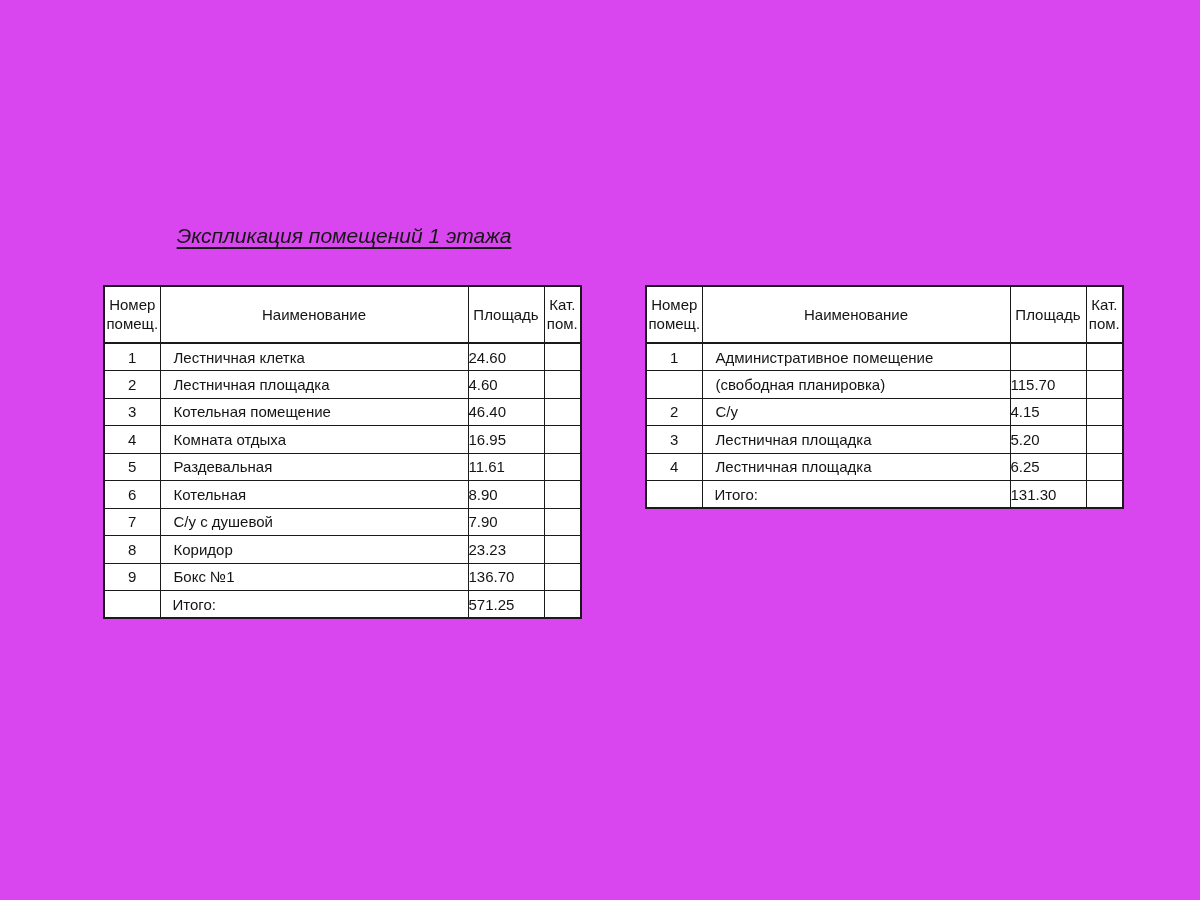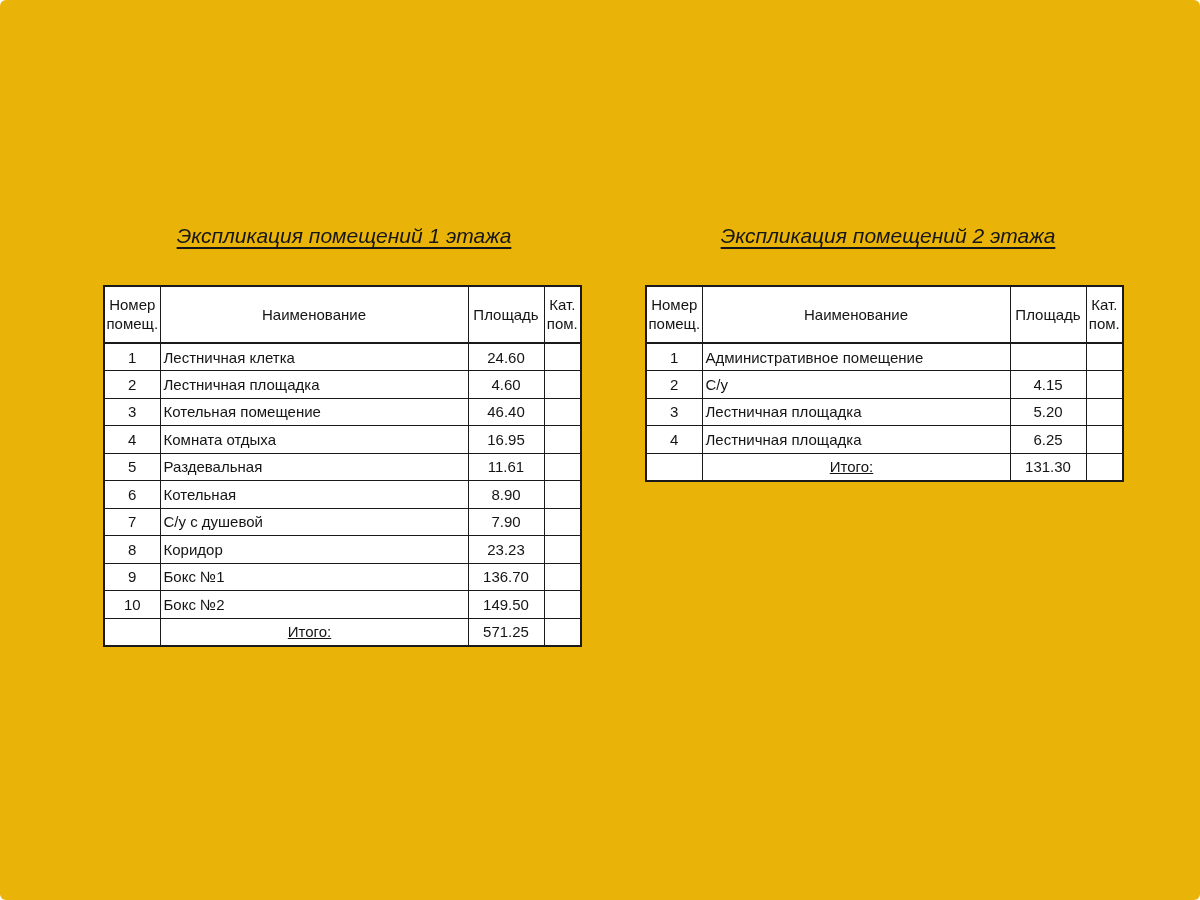--- a/index.html
+++ b/index.html
@@ -4,21 +4,21 @@
 <style>
   html, body { margin: 0; padding: 0; }
   body {
     width: 1200px;
     height: 900px;
     background: #ffffff;
     position: relative;
     font-family: "Liberation Sans", sans-serif;
     color: #141414;
   }
-  .sheet { position: absolute; inset: 0; background: #eab308; border-radius: 6px; }
+  .sheet { position: absolute; inset: 0; background: #d946ef; }
 
   .table-title {
     position: absolute;
     width: 486px;
     text-align: center;
     font-size: 21px;
     font-style: italic;
     text-decoration: underline;
     text-underline-offset: 4px;
     color: #161616;
@@ -48,42 +48,40 @@
   }
   .expl thead th { border-bottom: 2px solid #1a1a1a; height: 55px; }
   .expl tbody tr { height: 27.5px; }
 
   col.c-num  { width: 56px; }
   col.c-name { width: 308px; }
   col.c-area { width: 76px; }
   col.c-cat  { width: 37px; }
 
   .expl td.c-num  { text-align: center; }
-  .expl td.c-name { text-align: left; padding-left: 3px; }
-  .expl td.c-area { text-align: center; }
+  .expl td.c-name { text-align: left; padding-left: 13px; }
+  .expl td.c-area { text-align: left; }
   .expl td.c-cat  { text-align: center; }
 
   .expl th { text-align: center; }
   .pre { white-space: pre-line; line-height: 1.25; }
 
   .expl td.total-label {
-    text-align: center;
+    text-align: left;
     padding-right: 9px;
-    padding-left: 0;
-    text-decoration: underline;
+    padding-left: 12px;
   }
 </style>
 </head>
 <body>
 
 <div class="sheet">
 
   <div class="table-title title-1">Экспликация помещений 1 этажа</div>
 
-  <div class="table-title title-2">Экспликация помещений 2 этажа</div>
 
   <table class="expl expl-1">
     <colgroup>
       <col class="c-num">
         <col class="c-name">
         <col class="c-area">
         <col class="c-cat">
     </colgroup>
     <thead>
       <tr>
@@ -143,26 +141,20 @@
           <td class="c-name">Коридор</td>
           <td class="c-area">23.23</td>
           <td class="c-cat"></td>
         </tr>
         <tr>
           <td class="c-num">9</td>
           <td class="c-name">Бокс №1</td>
           <td class="c-area">136.70</td>
           <td class="c-cat"></td>
         </tr>
-        <tr>
-          <td class="c-num">10</td>
-          <td class="c-name">Бокс №2</td>
-          <td class="c-area">149.50</td>
-          <td class="c-cat"></td>
-        </tr>
       </tbody>
     <tbody>
       <tr>
         <td class="c-num"></td>
         <td class="c-name total-label">Итого:</td>
         <td class="c-area">571.25</td>
         <td class="c-cat"></td>
       </tr>
     </tbody>
   </table>
@@ -185,20 +177,26 @@
       </tr>
     </thead>
     <tbody>
         <tr>
           <td class="c-num">1</td>
           <td class="c-name">Административное помещение</td>
           <td class="c-area"></td>
           <td class="c-cat"></td>
         </tr>
         <tr>
+          <td class="c-num"></td>
+          <td class="c-name">(свободная планировка)</td>
+          <td class="c-area">115.70</td>
+          <td class="c-cat"></td>
+        </tr>
+        <tr>
           <td class="c-num">2</td>
           <td class="c-name">С/у</td>
           <td class="c-area">4.15</td>
           <td class="c-cat"></td>
         </tr>
         <tr>
           <td class="c-num">3</td>
           <td class="c-name">Лестничная площадка</td>
           <td class="c-area">5.20</td>
           <td class="c-cat"></td>

